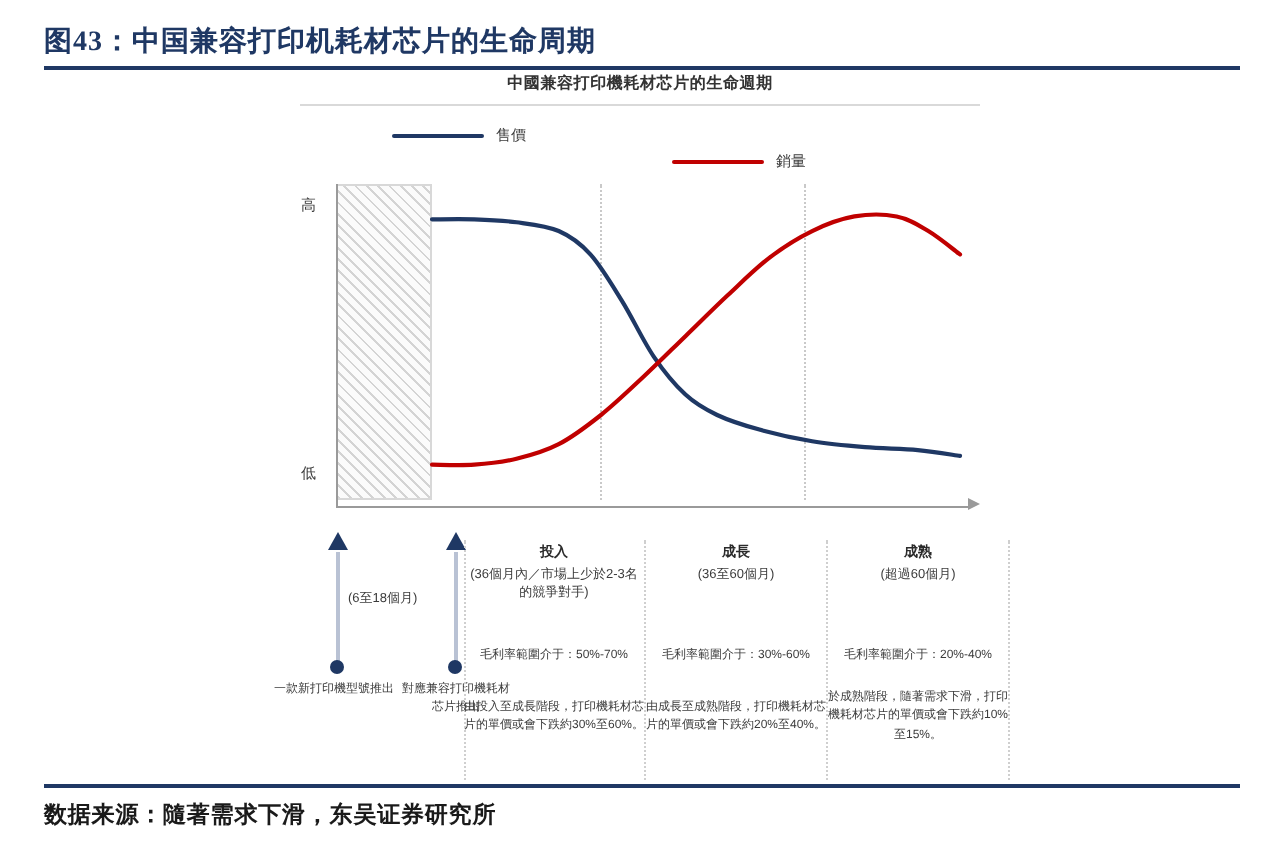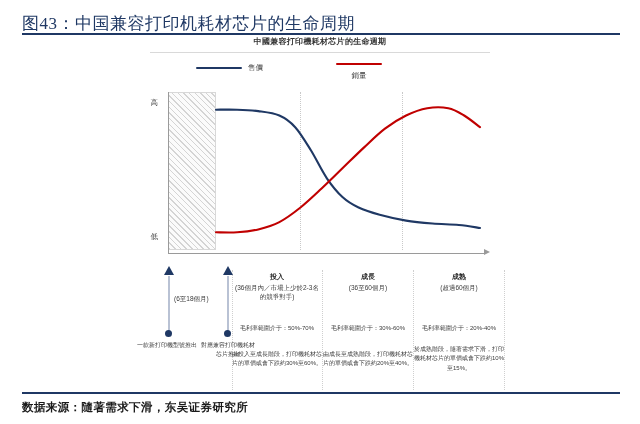--- a/index.html
+++ b/index.html
@@ -8,21 +8,21 @@
     background:#ffffff;
     font-family:"Liberation Sans","DejaVu Sans",sans-serif;
     color:#1a1a1a;
     overflow:hidden;
     position:relative;
   }
   
   #fig-caption{
     position:absolute;left:22px;top:12px;
     font-family:"Liberation Serif","DejaVu Serif",serif;
-    font-weight:normal;font-size:17px;
+    font-weight:bold;font-size:14px;
     color:#1f3864;
     letter-spacing:.5px;
     white-space:nowrap;
     text-align:right;
   }
   #caption-rule{
     position:absolute;left:22px;top:33px;width:598px;height:2px;
     background:#1f3864;
   }
   
@@ -37,21 +37,21 @@
     background:#d9d9d9;
   }
   
   #legend{
     position:absolute;left:150px;top:60px;width:340px;height:18px;
   }
   .legend-item{position:absolute;display:flex;align-items:center;gap:6px;}
   .legend-swatch{display:block;width:46px;height:2px;border-radius:1px;}
   .legend-label{font-size:7.5px;color:#3b3b3b;}
   #legend-price{left:46px;top:3px;text-align:center;}
-  #legend-volume{left:186px;top:3px;flex-direction:column;}
+  #legend-volume{left:186px;top:16px;}
 
   
   #plot{
     position:absolute;left:150px;top:92px;
     width:340px;height:168px;
   }
   #hatch-band{
     position:absolute;left:18px;top:0;width:48px;height:158px;
     background-color:#fbfbfb;
     background-image:repeating-linear-gradient(45deg,#d4d4d4 0 1px,transparent 1px 4px);

